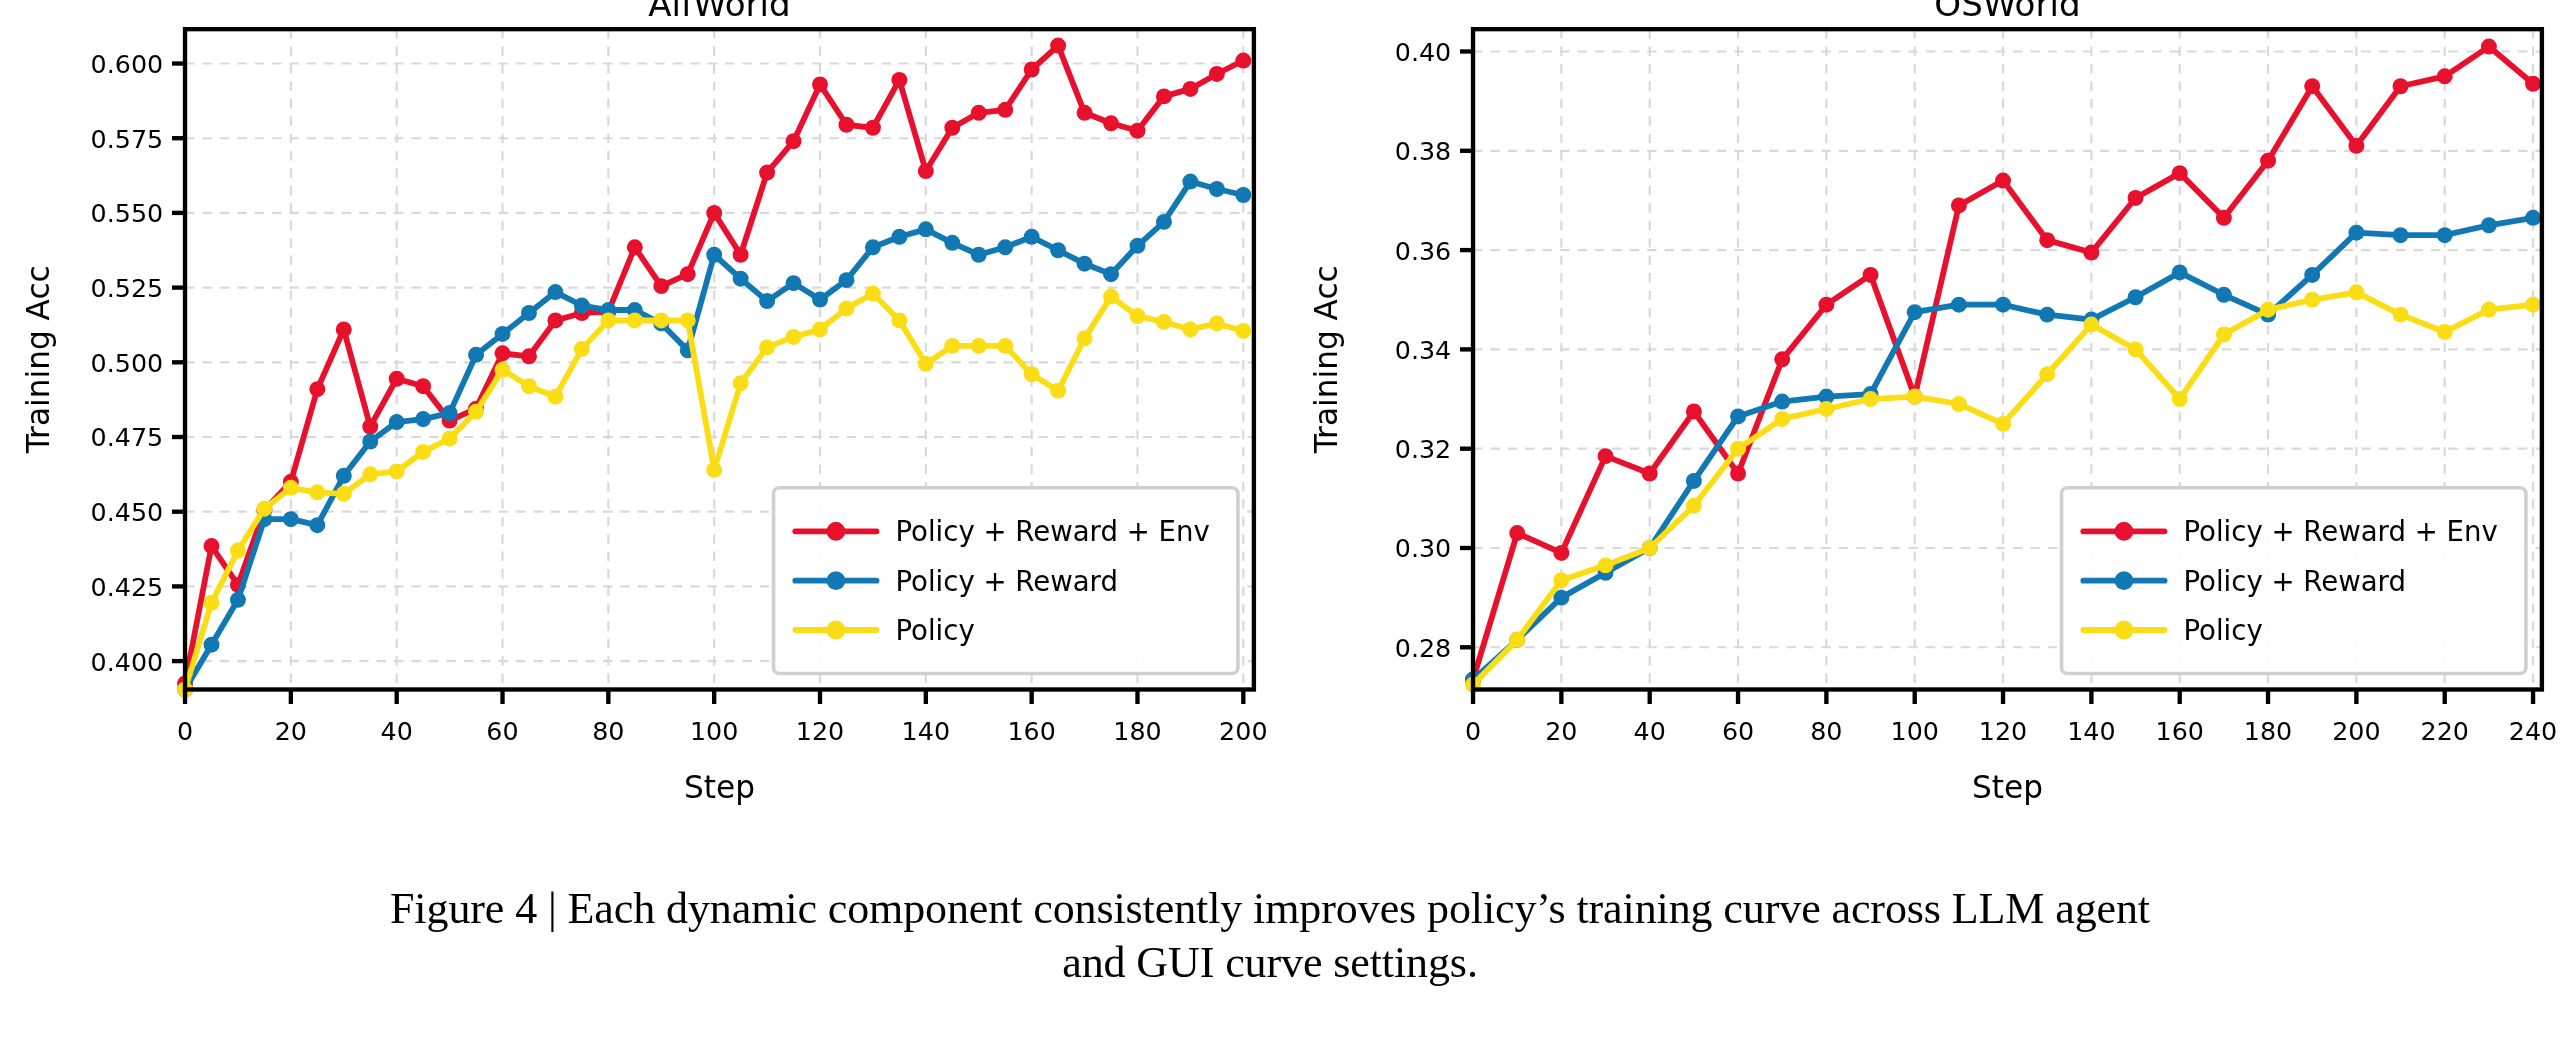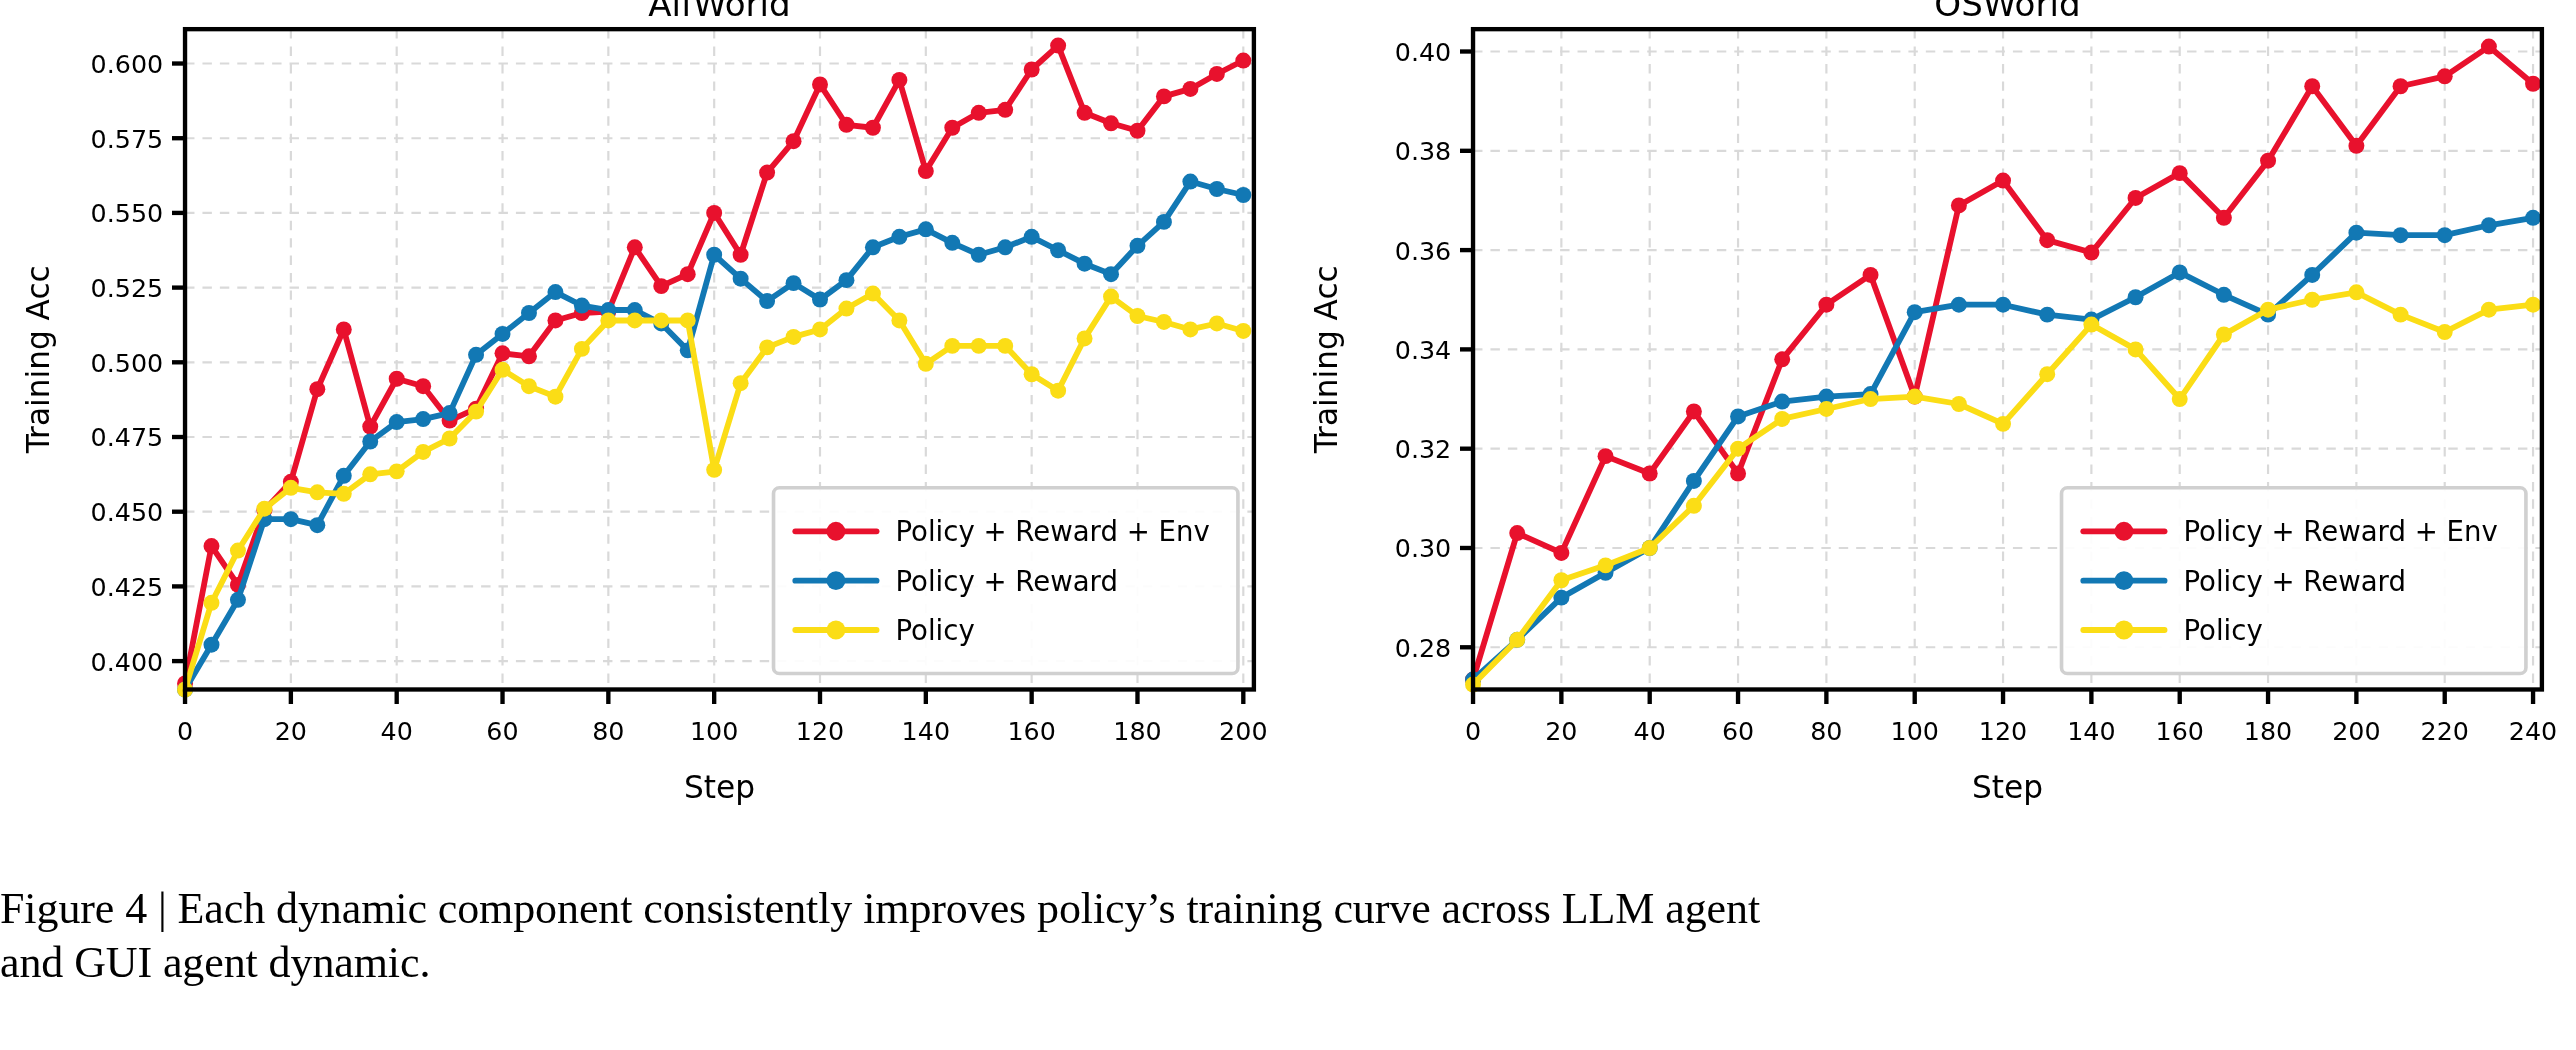--- a/index.html
+++ b/index.html
@@ -4,21 +4,21 @@
 <style>
   html,body{margin:0;padding:0;background:#ffffff;}
   body{width:2576px;height:1051px;font-family:"DejaVu Sans",sans-serif;overflow:hidden;}
   .figure-wrap{width:2576px;height:1051px;position:relative;}
   .charts-row{display:flex;flex-direction:row;width:2576px;height:842px;}
   .chart-cell{position:relative;width:1288px;height:842px;}
   .chart-svg{display:block;}
   .caption{position:absolute;left:0px;top:882px;width:2540px;
            font-family:"Liberation Serif","DejaVu Serif",serif;
            font-size:44px;line-height:1.22;color:#000;letter-spacing:-0.1px;}
-  .caption .cap-line{display:block;white-space:nowrap;}
+  .caption .cap-line{display:block;white-space:nowrap;text-align:center;}
   text{font-family:"DejaVu Sans",sans-serif;}
   .tick-label{font-size:35px;fill:#000;}
   .axis-title{font-size:43px;fill:#000;}
   .plot-title{font-size:47px;fill:#000;}
   .legend-label{font-size:38px;fill:#000;}
 </style>
 </head>
 <body>
 
 <div class="figure-wrap">
@@ -413,17 +413,17 @@
                 <text x="1234" y="882" class="legend-label">Policy</text>
               </g>
             </g>
           </g>
         </svg>
     </div>
   </div>
 
   <div class="caption">
     <span class="cap-line">Figure 4 | Each dynamic component consistently improves policy’s training curve across LLM agent</span>
-    <span class="cap-line">and GUI agent dynamic.</span>
+    <span class="cap-line">and GUI curve settings.</span>
   </div>
 
 </div>
 
 
 </body></html>

